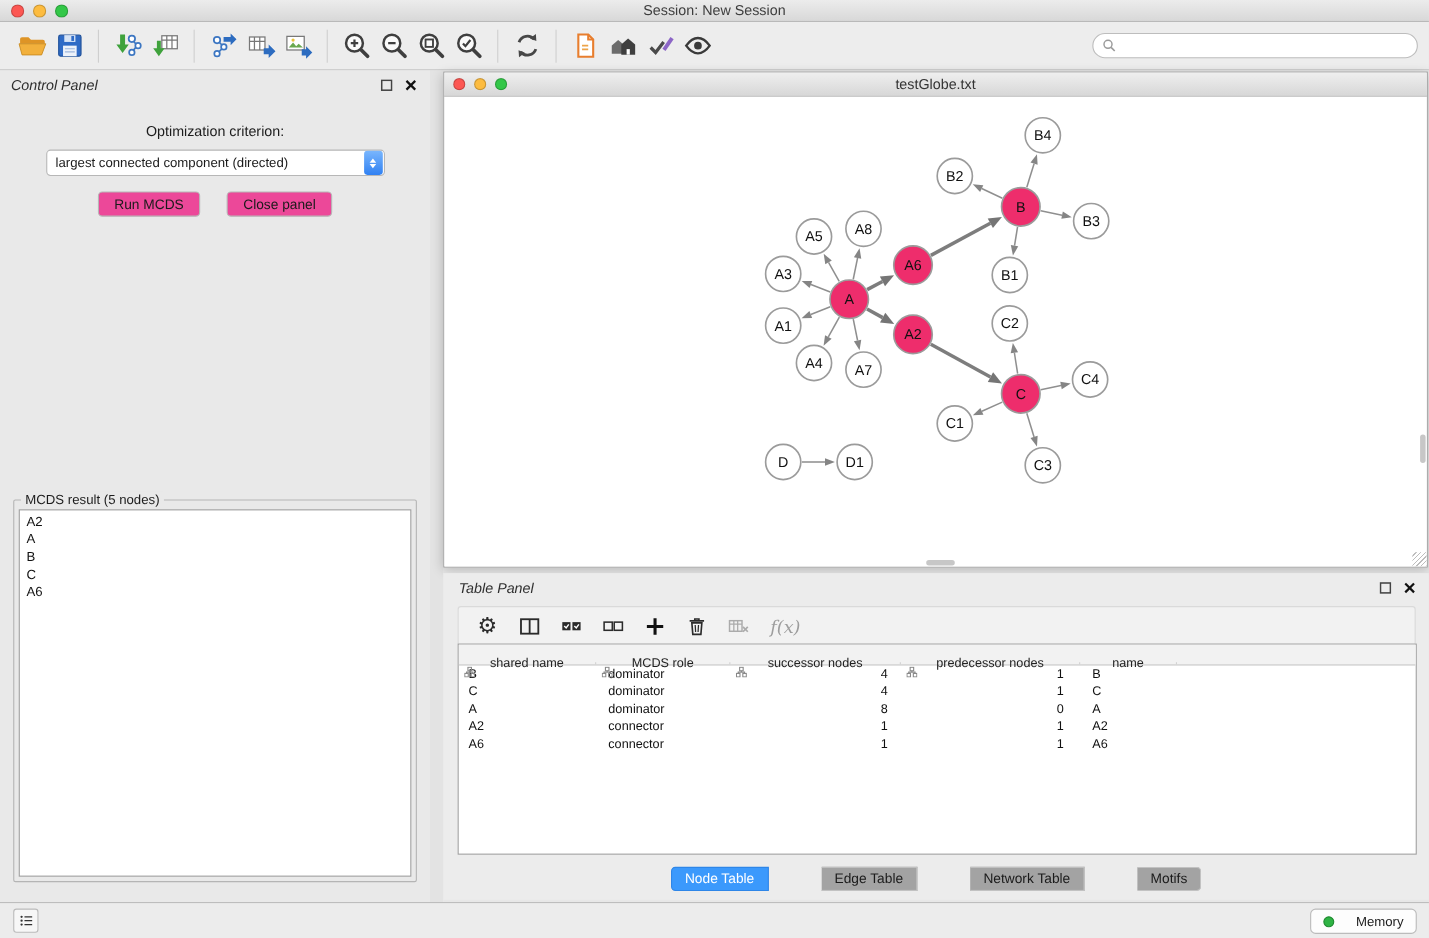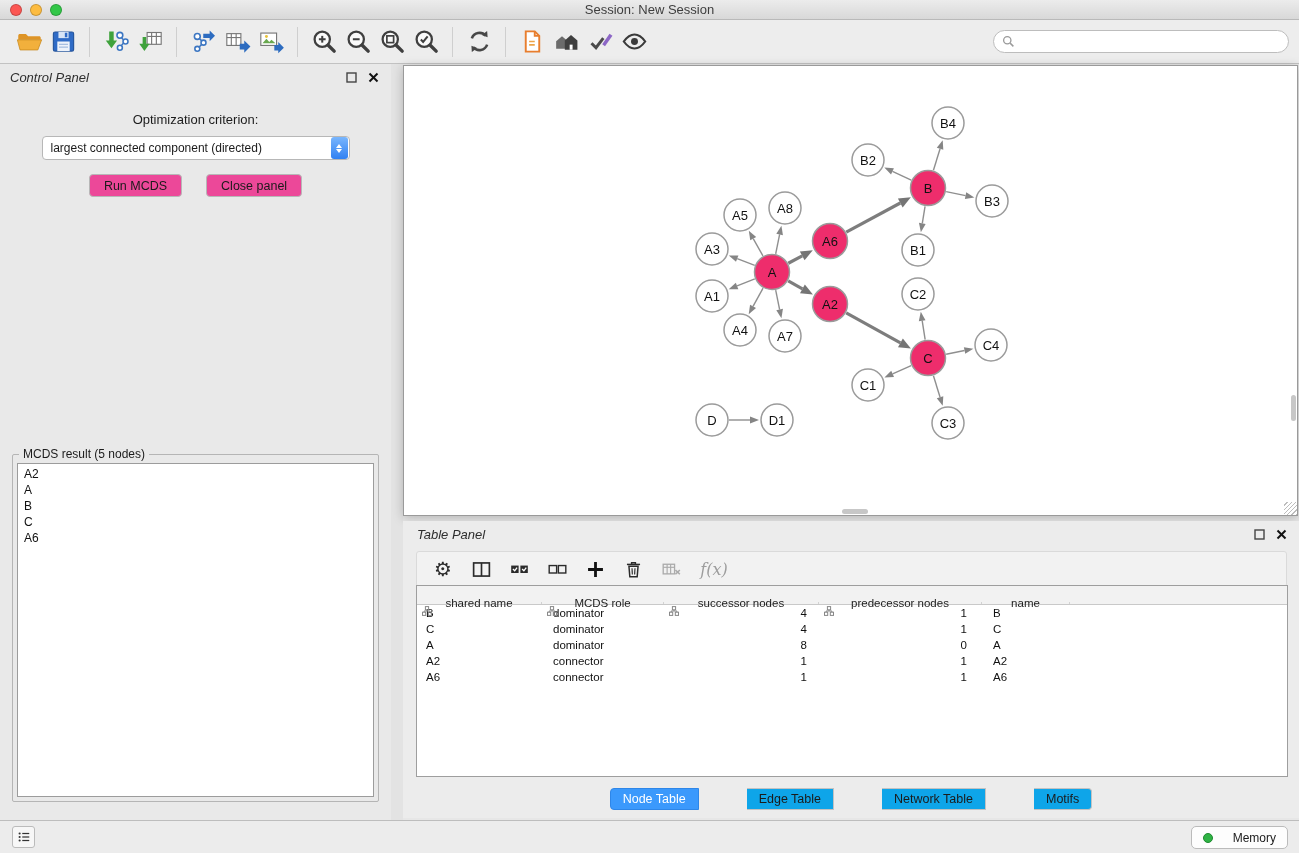--- a/index.html
+++ b/index.html
@@ -93,21 +93,21 @@
     font-size:11.5px; color:#222; border-right:1px solid #D2D2D2;margin-top:16px; }
   .th .hic { position:absolute; left:5px; top:4px; }
   .c0 { width:125px; } .c1 { width:122px; } .c2 { width:155px; } .c3 { width:163px; } .c4 { width:88px; }
   .cfill { flex:1; border-right:none !important; }
   .trow { display:flex; height:16px; align-items:center; }
   .td { font-size:11.5px; color:#111; overflow:hidden; white-space:nowrap; }
   .td.c0 { padding-left:9px; } .td.c1 { padding-left:11px; }
   .td.c2 { text-align:right; padding-right:12px; } .td.c3 { text-align:right; padding-right:15px; }
   .td.c4 { padding-left:11px; }
   .tp-tabs { position:absolute; left:0; right:0; bottom:8px; display:flex; justify-content:center;gap:48px; }
-  .tp-tab { font-size:12.5px; color:#1b1b1b; background:#0ea5e9; border:1px solid #C2C2C2;
+  .tp-tab { font-size:12.5px; color:#1b1b1b; background:#a3a3a3; border:1px solid #C2C2C2;
     padding:3px 12px; border-left-width:0; }
   .tp-tab:first-child { border-left-width:1px; border-radius:4px 0 0 4px; }
   .tp-tab:last-child { border-radius:0 4px 4px 0; }
   .tp-tab.selected { background:#3B99FC; border-color:#2E86E8; color:#fff; }
 
   
   .statusbar { position:absolute; left:0; right:0; bottom:0; height:33px; background:#ECECEC;
     border-top:1px solid #BDBDBD; }
   .sb-left { position:absolute; left:12px; top:5px; width:23px; height:22px; background:#F7F7F7;
     border:1px solid #BBB; border-radius:3px; display:flex; align-items:center; justify-content:center; }
@@ -311,20 +311,28 @@
       <div class="result-item">A6</div>
     </div>
   </div>
 </div>
 
 <div class="v-splitter"></div>
 
 <div class="right-region">
 
   <div class="net-window">
+    <div class="net-titlebar">
+      <div class="lights">
+        <div class="light r" style="width:11px;height:11px;"></div>
+        <div class="light y" style="width:11px;height:11px;"></div>
+        <div class="light g" style="width:11px;height:11px;"></div>
+      </div>
+      <div class="net-title">testGlobe.txt</div>
+    </div>
     <div class="net-canvas">
       <svg id="graph-svg" width="894" height="427">
           <line x1="350.8231812186227" y1="190.87072751255093" x2="333.068870653902" y2="197.9724517384392" stroke="#8f8f8f" stroke-width="1.4"></line>
           <polygon points="324.7125804359347,201.31496782562613 331.80614235429806,194.8156309894293 334.331598953506,201.12927248744907" fill="#858585"></polygon>
           <line x1="350.72569682991207" y1="177.37818378479963" x2="333.21114516715534" y2="170.66427231407621" stroke="#8f8f8f" stroke-width="1.4"></line>
           <polygon points="324.8074301114369,167.44284820938415 334.4281276067057,167.48953551524926 331.994162727605,173.83900911290317" fill="#858585"></polygon>
           <line x1="359.06306915614033" y1="200.19818715449568" x2="349.043088258606" y2="218.35940253127654" stroke="#8f8f8f" stroke-width="1.4"></line>
           <polygon points="344.695392172404,226.2396016875177 346.0661241329149,216.716939565378 352.0200523842971,220.0018654971751" fill="#858585"></polygon>
           <line x1="358.9436070009087" y1="167.86829997036858" x2="349.21743843110625" y2="150.543562205408" stroke="#8f8f8f" stroke-width="1.4"></line>
           <polygon points="344.8116256207375,142.69570813693866 352.1821833014169,148.87914403260203 346.2526935607956,152.20798037821396" fill="#858585"></polygon>

